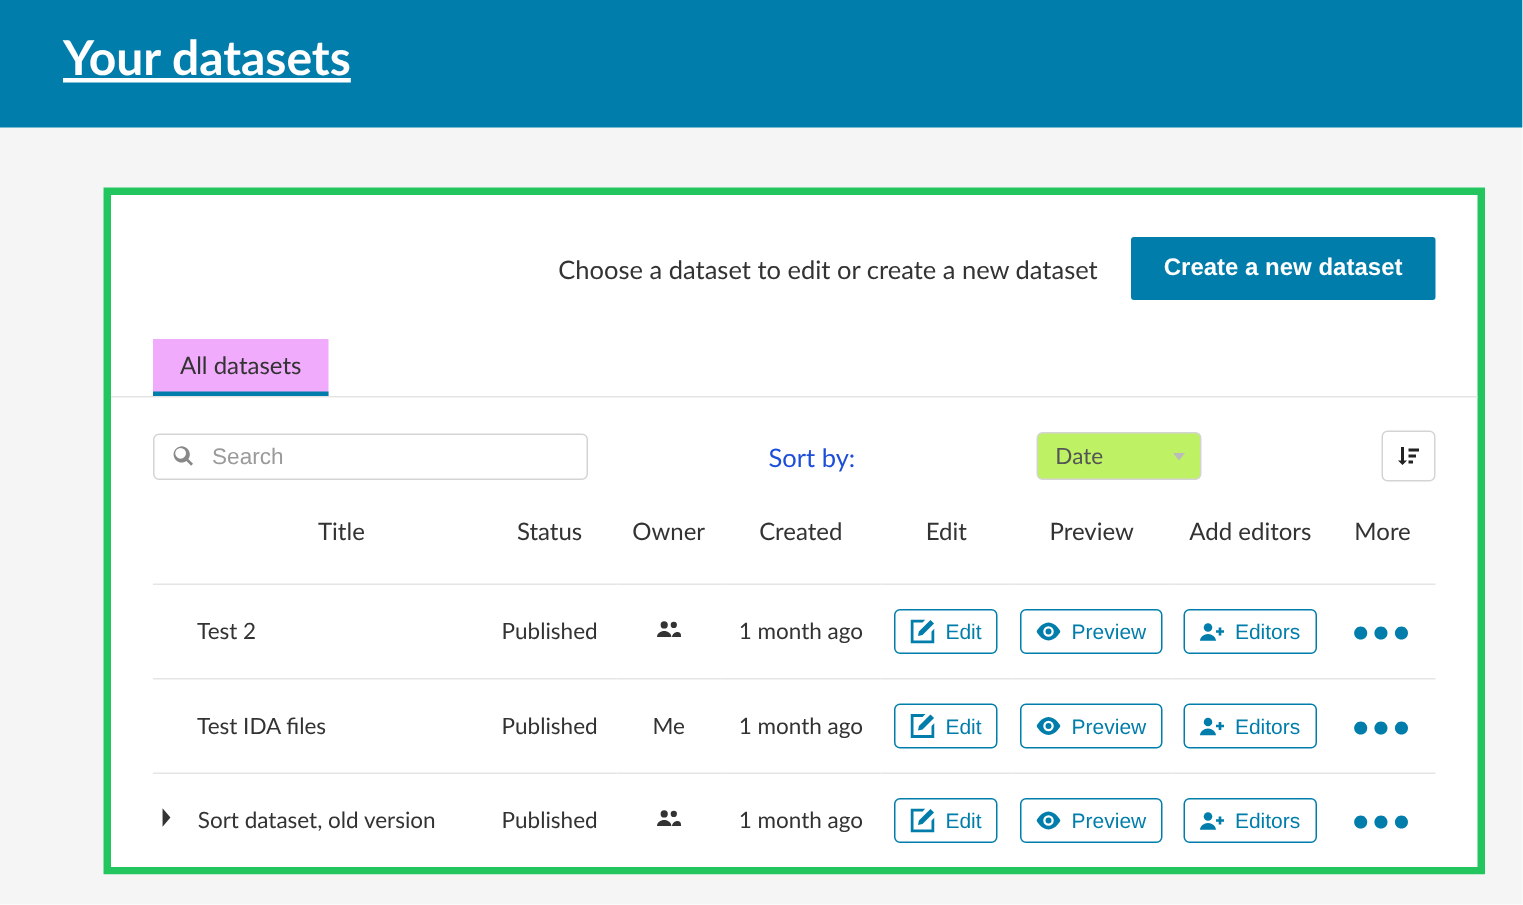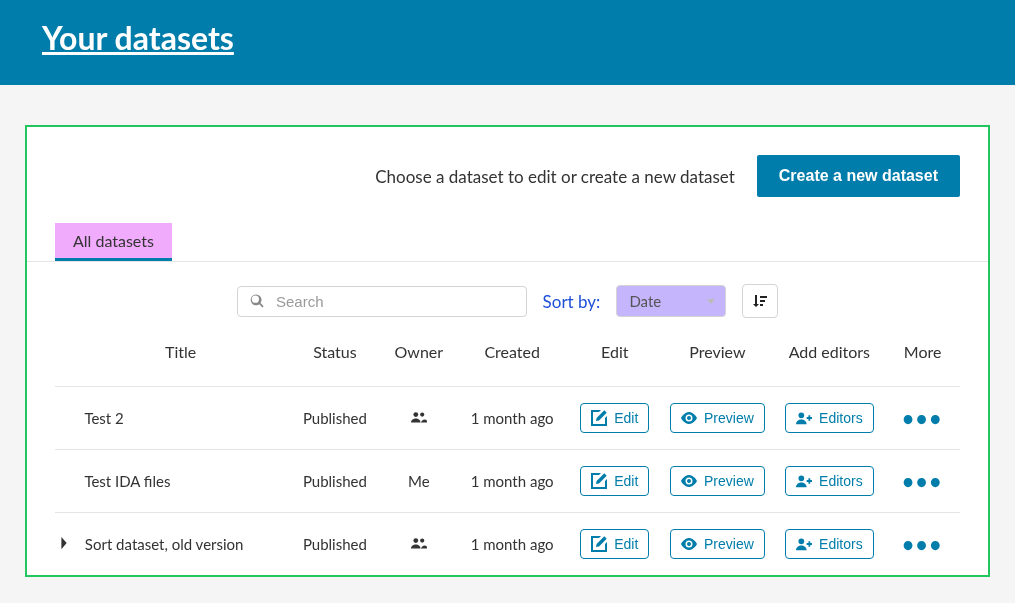--- a/index.html
+++ b/index.html
@@ -17,21 +17,22 @@
   }
   .header h1 {
     font-size: 32px;
     font-weight: 700;
   }
   .content-wrap {
     padding: 40px 25px 0 25px;
   }
   .card {
     background: #fff;
-    border: 2px solid #22c55e;
+    border: 5px solid #22c55e;
+    margin-left: 44px;
   }
   .top-row {
     display: flex;
     align-items: center;
     justify-content: flex-end;
     gap: 22px;
     padding: 28px 28px 18px 28px;
   }
   .instruction {
     color: #333;
@@ -57,21 +58,21 @@
     padding: 8px 18px;
     font-size: 16px;
     color: #333;
     background: #f0abfc;
     border-bottom: 3px solid #007daa;
     cursor: pointer;
   }
   .controls-row {
     display: flex;
     align-items: center;
-    justify-content: center;
+    justify-content: space-between;
     gap: 16px;
     padding: 22px 28px 6px 28px;
   }
   .search-box {
     display: flex;
     align-items: center;
     border: 1px solid #d4d4d4;
     border-radius: 4px;
     padding: 6px 12px;
     width: 290px;
@@ -89,21 +90,21 @@
   .sort-label { font-size: 17px; color: #1d4ed8; }
   .select-box {
     border: 1px solid #d4d4d4;
     border-radius: 4px;
     padding: 6px 28px 6px 12px;
     font-size: 15px;
     color: #555;
     position: relative;
     min-width: 110px;
     cursor: pointer;
-    background: #c4b5fd;
+    background: #bef264;
   }
   .select-box::after {
     content: "";
     position: absolute;
     right: 10px;
     top: 13px;
     width: 0; height: 0;
     border-left: 4px solid transparent;
     border-right: 4px solid transparent;
     border-top: 5px solid #bbb;

